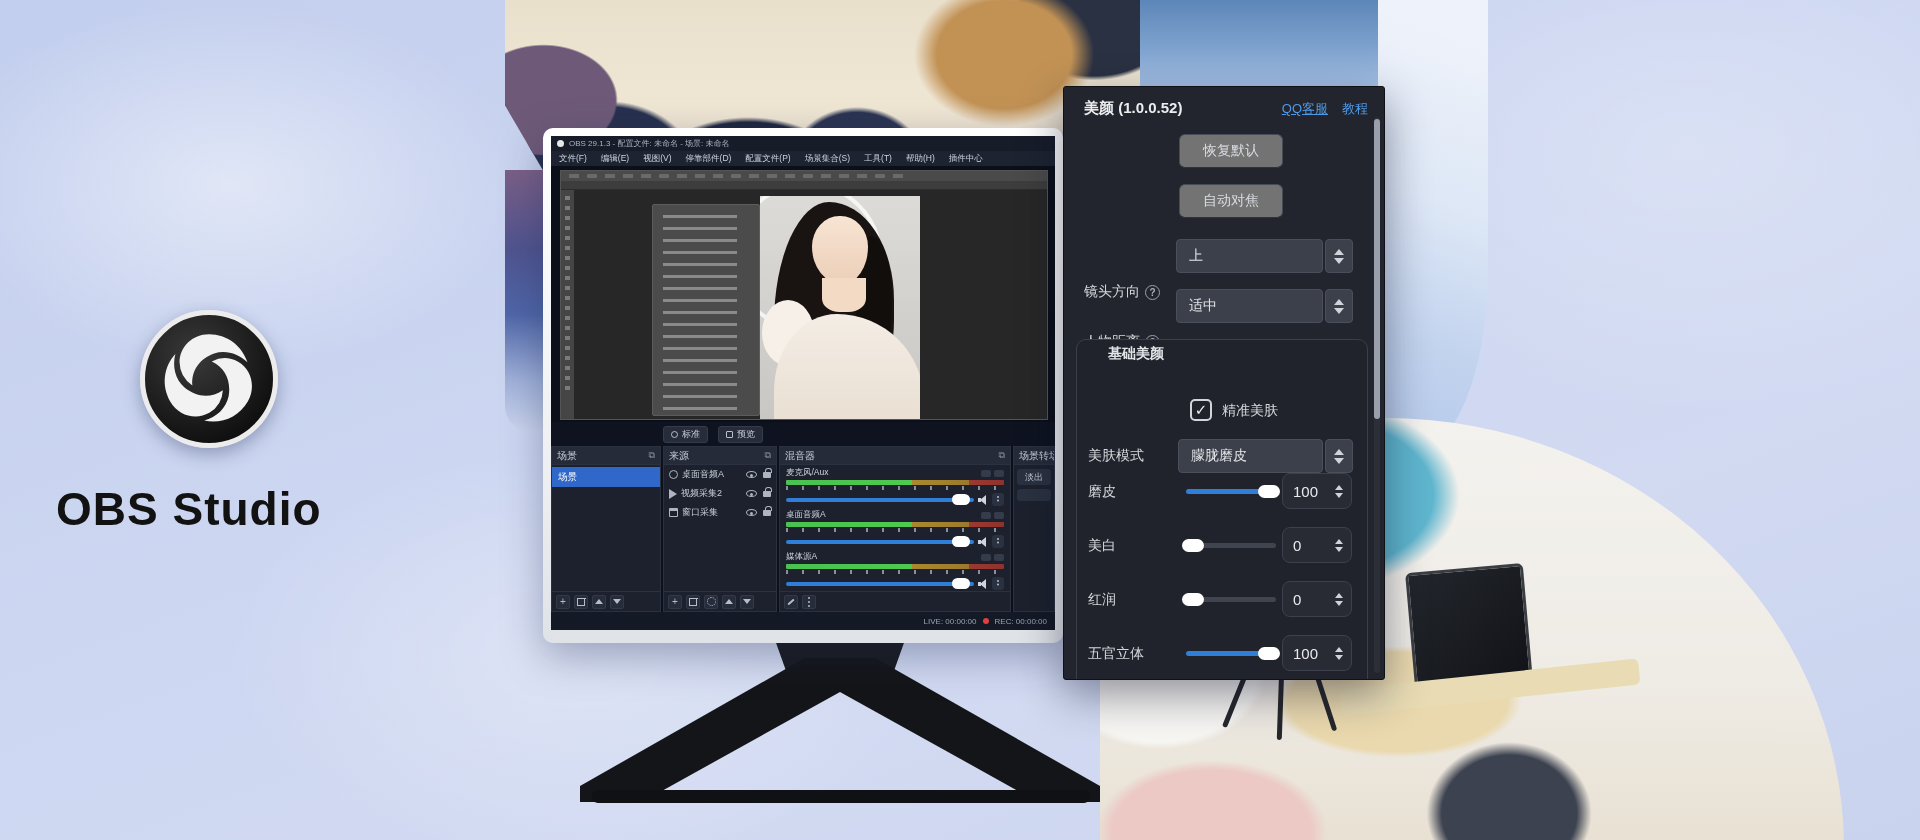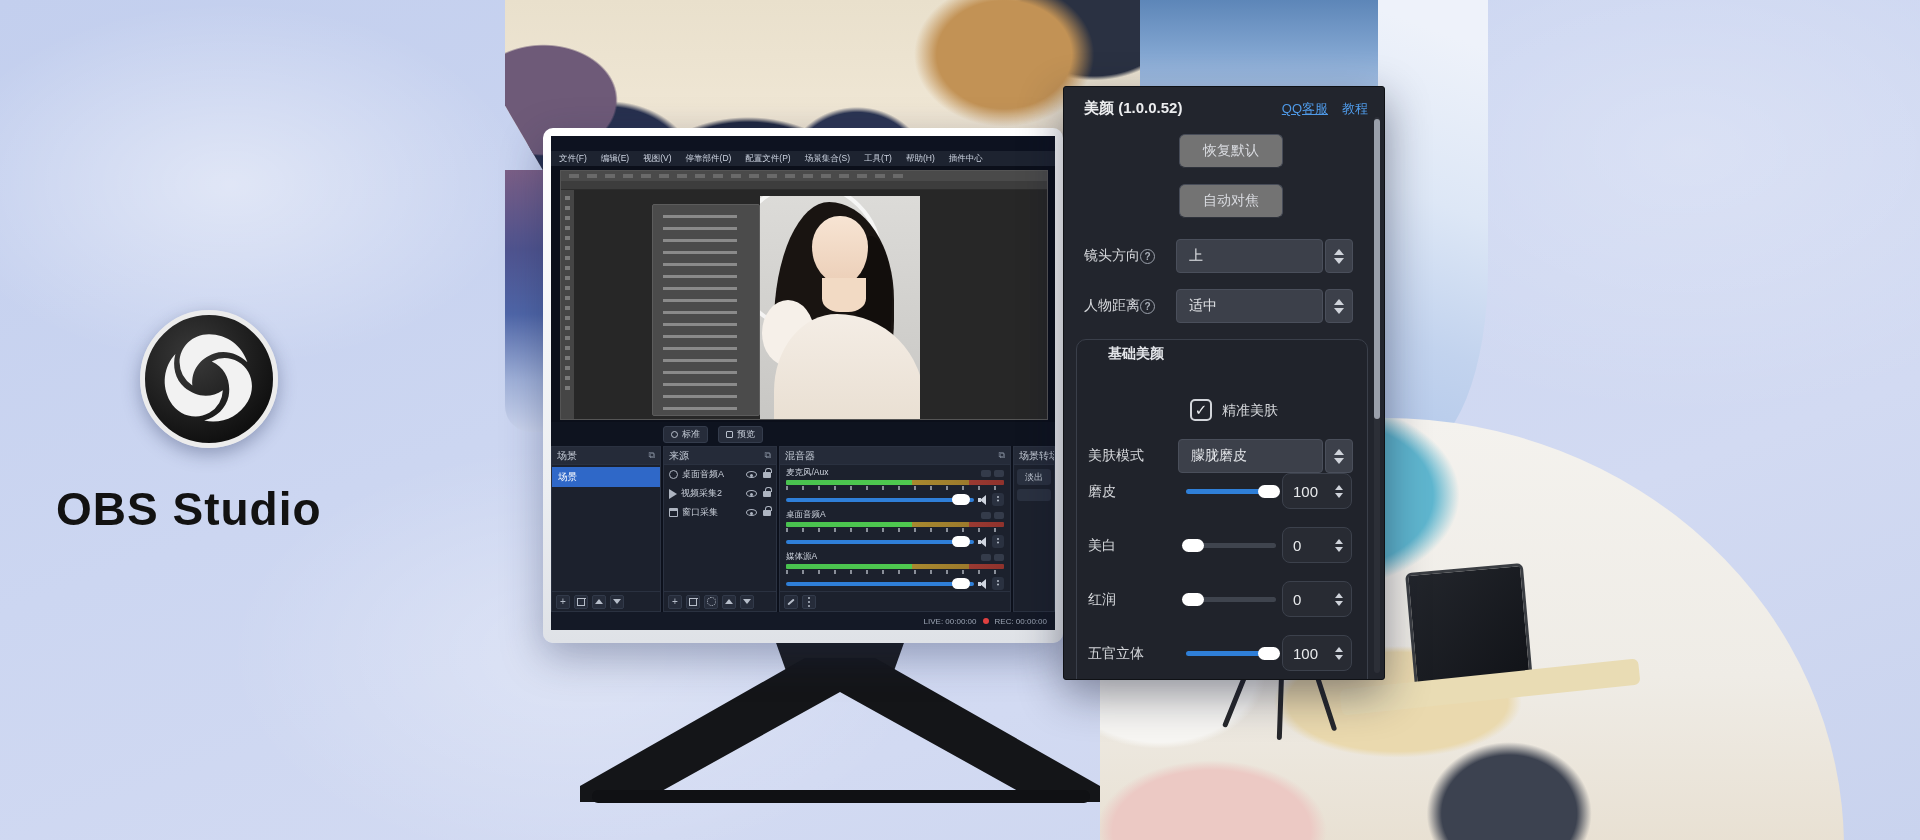--- a/index.html
+++ b/index.html
@@ -148,21 +148,21 @@
   .bpanel{left:1063px;top:86px;width:322px;height:594px;background:#22252d;border:1px solid #0f1115;
     border-radius:3px;box-shadow:0 14px 44px rgba(10,15,40,.45);overflow:hidden;}
   .bp-title{left:20px;top:12px;font-size:15px;font-weight:bold;color:#ecedef;}
   .bp-links{right:16px;top:13px;display:flex;gap:14px;}
   .bp-link{font-size:13px;color:#4f9ae8;}
   .bp-link.u{text-decoration:underline;}
   .bp-scroll-track{right:4px;top:30px;width:6px;height:556px;background:#2c2f37;border-radius:3px;}
   .bp-scroll-thumb{right:4px;top:32px;width:6px;height:300px;background:#9aa0ab;border-radius:3px;}
   .bp-btn{left:115px;width:104px;height:34px;background:#737373;border:1px solid #474c58;border-bottom-color:#2e323b;
     border-radius:6px;color:#dadce1;font-size:14px;display:flex;align-items:center;justify-content:center;}
-  .bp-row-label{left:20px;font-size:14px;color:#d5d7db;display:flex;align-items:center;}
+  .bp-row-label{left:20px;font-size:14px;color:#d5d7db;display:flex;align-items:center;gap:5px;margin-top:36px;}
   .helpc{width:15px;height:15px;border:1.5px solid #9aa0aa;border-radius:50%;color:#aab0ba;font-size:10px;
     display:flex;align-items:center;justify-content:center;font-weight:bold;}
   .bp-select{left:112px;width:177px;height:34px;display:flex;gap:2px;}
   .bp-select .main{flex:1;background:#3c404a;border:1px solid #4a4f5b;border-radius:4px;color:#e0e2e6;font-size:14px;
     display:flex;align-items:center;padding:0 12px;}
   .bp-select .spin{width:28px;background:#3c404a;border:1px solid #4a4f5b;border-radius:4px;display:flex;
     flex-direction:column;align-items:center;justify-content:center;gap:3px;}
   .cv-up{width:0;height:0;border-left:5px solid transparent;border-right:5px solid transparent;border-bottom:6px solid #cfd3da;}
   .cv-dn{width:0;height:0;border-left:5px solid transparent;border-right:5px solid transparent;border-top:6px solid #cfd3da;}
   .bp-section{left:12px;top:252px;width:292px;height:360px;background:#20232b;border:1px solid #3a3f4a;border-radius:10px;}
@@ -214,20 +214,24 @@
 
   <svg class="abs" style="left:560px;top:640px;" width="560" height="170" viewBox="0 0 560 170">
     <polygon points="215,0 345,0 330,42 230,42" fill="#1a1b1e"></polygon>
     <polygon points="245,18 315,18 540,146 540,162 478,162 280,52 82,162 20,162 20,146" fill="#141518"></polygon>
     <rect x="32" y="150" width="498" height="13" rx="6" fill="#101114"></rect>
   </svg>
 
   <div class="abs bezel"></div>
   <div class="abs screen">
 
+    <div class="abs titlebar">
+      <span class="titledot"></span>
+      <span class="titletext">OBS 29.1.3 - 配置文件: 未命名 - 场景: 未命名</span>
+    </div>
 
     <div class="abs menubar">
       <span class="menuitem">文件(F)</span>
       <span class="menuitem">编辑(E)</span>
       <span class="menuitem">视图(V)</span>
       <span class="menuitem">停靠部件(D)</span>
       <span class="menuitem">配置文件(P)</span>
       <span class="menuitem">场景集合(S)</span>
       <span class="menuitem">工具(T)</span>
       <span class="menuitem">帮助(H)</span>

